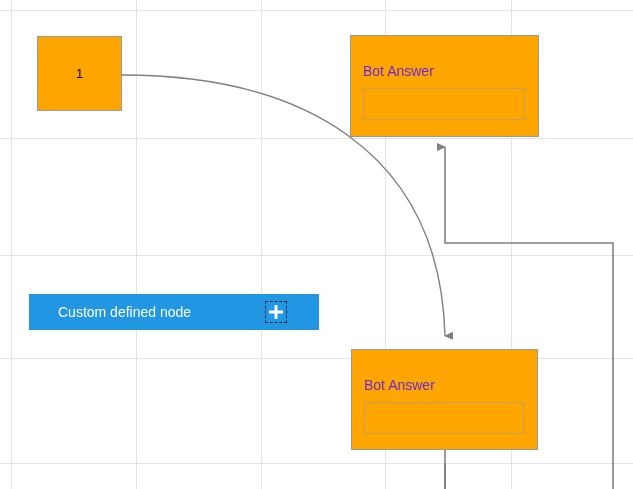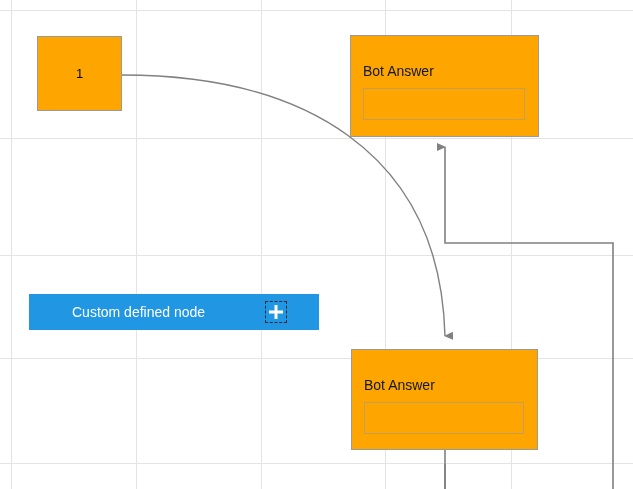--- a/index.html
+++ b/index.html
@@ -61,21 +61,21 @@
     color: #000000;
   }
   .node-card {
     padding: 0;
   }
   .node-title {
     position: absolute;
     left: 12px;
     top: 27px;
     font-size: 14px;
-    color: #0f172a;
+    color: #6d28d9;
     line-height: 16px;
     white-space: nowrap;
   }
   .node-field {
     position: absolute;
     left: 12px;
     right: 13px;
     top: 52px;
     height: 32px;
     box-sizing: border-box;
@@ -86,21 +86,21 @@
   #palette-item {
     position: absolute;
     left: 29px;
     top: 294px;
     width: 290px;
     height: 36px;
     background: #2196e3;
     display: flex;
     align-items: center;
     box-sizing: border-box;
-    padding-left: 43px;
+    padding-left: 29px;
     padding-right: 10px;
   }
   #palette-item-label {
     color: #ffffff;
     font-size: 14px;
     flex: 1;
     white-space: nowrap;
   }
   #palette-add-icon {
     width: 22px;

